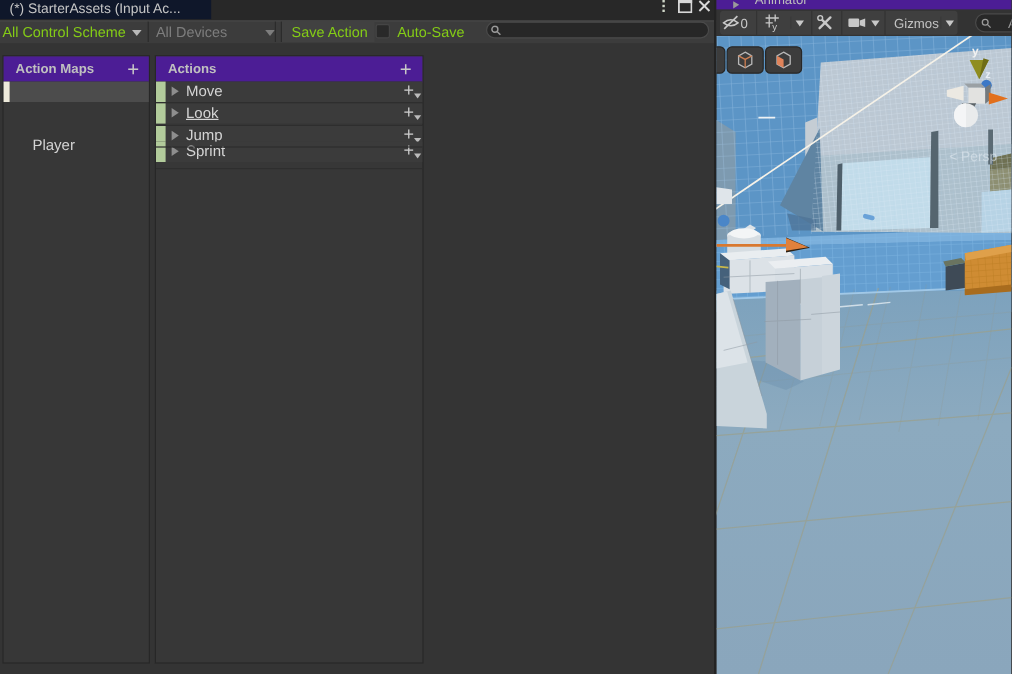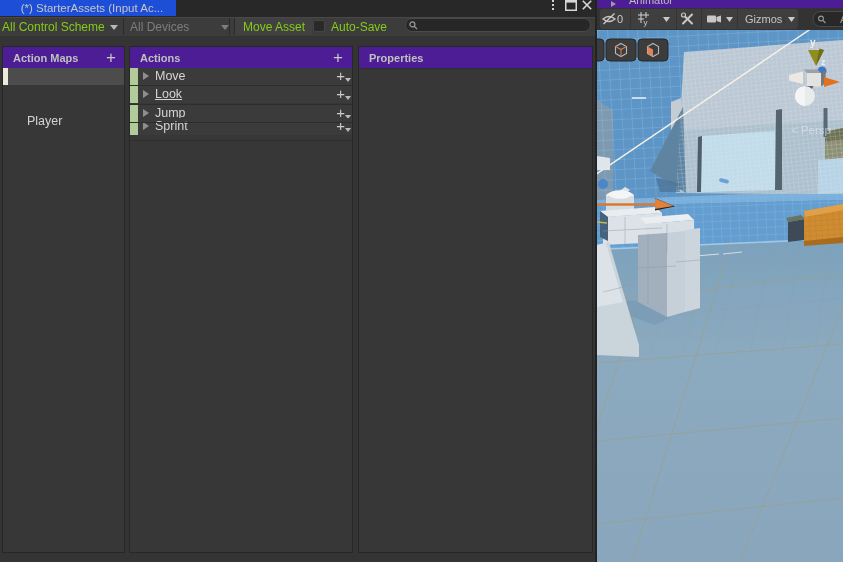--- a/index.html
+++ b/index.html
@@ -2,22 +2,22 @@
 <html><head>
 <meta charset="utf-8">
 <style>
   html,body{margin:0;padding:0;}
   body{width:843px;height:562px;overflow:hidden;background:#343434;
        font-family:"Liberation Sans",sans-serif;-webkit-font-smoothing:antialiased;}
   .abs{position:absolute;}
   #stage{position:relative;width:843px;height:562px;}
   
   #titlebar{left:0;top:0;width:597px;height:17px;background:#282828;}
-  #tab{left:0;top:0;width:176px;height:16px;background:#1d4ed8;color:#c6c6c6;
-       font-size:11.5px;line-height:16px;padding-left:8px;box-sizing:border-box;white-space:nowrap;text-align:center;}
+  #tab{left:0;top:0;width:176px;height:16px;background:#0f172a;color:#c6c6c6;
+       font-size:11.5px;line-height:16px;padding-left:8px;box-sizing:border-box;white-space:nowrap;}
   #toolbar{left:0;top:17px;width:597px;height:19px;background:#3c3c3c;
            border-top:1px solid #484848;box-sizing:border-box;}
   .tbtxt{color:#84cc16;font-size:12px;line-height:18px;}
   .tbgray{color:#7d7d7d;}
   .vline{width:1px;background:#2b2b2b;}
   
   .panel{background:#373737;border:1px solid #272727;box-sizing:border-box;}
   .phead{position:absolute;left:0;top:0;right:0;height:22px;background:#4c1d95;
          border-bottom:1px solid #2e2e2e;color:#c0c0c0;font-size:11px;font-weight:bold;
          line-height:22px;padding-left:10px;box-sizing:border-box;}
@@ -51,21 +51,21 @@
 
   <div class="abs" id="toolbar"></div>
   <div class="abs tbtxt" style="left:2px;top:18px;">All Control Scheme</div>
   <div class="abs" style="left:110px;top:25px;width:0;height:0;border-top:5px solid #b8b8b8;border-left:4px solid transparent;border-right:4px solid transparent;"></div>
   <div class="abs vline" style="left:123px;top:18px;height:17px;"></div>
   <div class="abs tbtxt tbgray" style="left:130px;top:18px;">All Devices</div>
   <div class="abs" style="left:221px;top:25px;width:0;height:0;border-top:5px solid #7d7d7d;border-left:4px solid transparent;border-right:4px solid transparent;"></div>
   <div class="abs vline" style="left:229px;top:18px;height:17px;"></div>
   <div class="abs vline" style="left:234px;top:18px;height:17px;"></div>
   <div class="abs" style="left:235px;top:18px;width:77px;height:17px;background:#414141;"></div>
-  <div class="abs tbtxt" style="left:243px;top:18px;">Move Asset</div>
+  <div class="abs tbtxt" style="left:243px;top:18px;">Save Action</div>
   <div class="abs" style="left:313px;top:20px;width:12px;height:12px;background:#292929;border:1px solid #454545;border-radius:2px;box-sizing:border-box;"></div>
   <div class="abs tbtxt" style="left:331px;top:18px;">Auto-Save</div>
   <div class="abs" style="left:405px;top:18px;width:186px;height:14px;background:#272727;border:1px solid #4a4a4a;border-radius:7px;box-sizing:border-box;"></div>
   <svg class="abs" style="left:409px;top:21px;" width="9" height="9" viewBox="0 0 9 9">
     <circle cx="3.4" cy="3.4" r="2.5" fill="none" stroke="#9a9a9a" stroke-width="1.2"></circle>
     <line x1="5.4" y1="5.4" x2="8" y2="8" stroke="#9a9a9a" stroke-width="1.2"></line>
   </svg>
 
   <div class="abs panel" style="left:2px;top:46px;width:123px;height:507px;">
     <div class="phead">Action Maps<span class="plus" style="right:8px;">+</span></div>
@@ -103,23 +103,20 @@
       <div class="rowtxt" style="left:25px;">Sprint</div>
       <div class="plusrow">+</div>
         <div class="caret" style="right:1px;top:10px;"></div>
     </div>
     <div style="position:absolute;left:0;right:0;top:38.2px;height:1.3px;background:#2e2e2e;"></div>
     <div style="position:absolute;left:0;right:0;top:56.5px;height:1.3px;background:#2e2e2e;"></div>
     <div style="position:absolute;left:0;right:0;top:74.8px;height:1.3px;background:#2e2e2e;"></div>
     <div style="position:absolute;left:0;right:0;top:93.1px;height:1.3px;background:#2e2e2e;"></div>
   </div>
 
-  <div class="abs panel" style="left:358px;top:46px;width:235px;height:507px;">
-    <div class="phead">Properties</div>
-  </div>
 
   <div class="abs" style="left:595px;top:0;width:2px;height:562px;background:#232323;"></div>
   <div class="abs" style="left:597px;top:0;width:246px;height:8px;background:#4c1d95;overflow:hidden;">
     <div style="position:absolute;left:32px;top:-6px;color:#bdbdbd;font-size:11px;">Animator</div>
     <div style="position:absolute;left:14px;top:1px;width:0;height:0;border-left:5px solid #9a9a9a;border-top:3.5px solid transparent;border-bottom:3.5px solid transparent;"></div>
   </div>
   <div class="abs" id="scenebar" style="left:597px;top:8px;width:246px;height:22px;background:#333333;"></div>
 
   <div class="abs" style="left:600px;top:9px;width:30px;height:20px;background:#3f3f3f;border-radius:3px 0 0 3px;"></div>
   <div class="abs" style="left:631px;top:9px;width:45px;height:20px;background:#3f3f3f;"></div>

